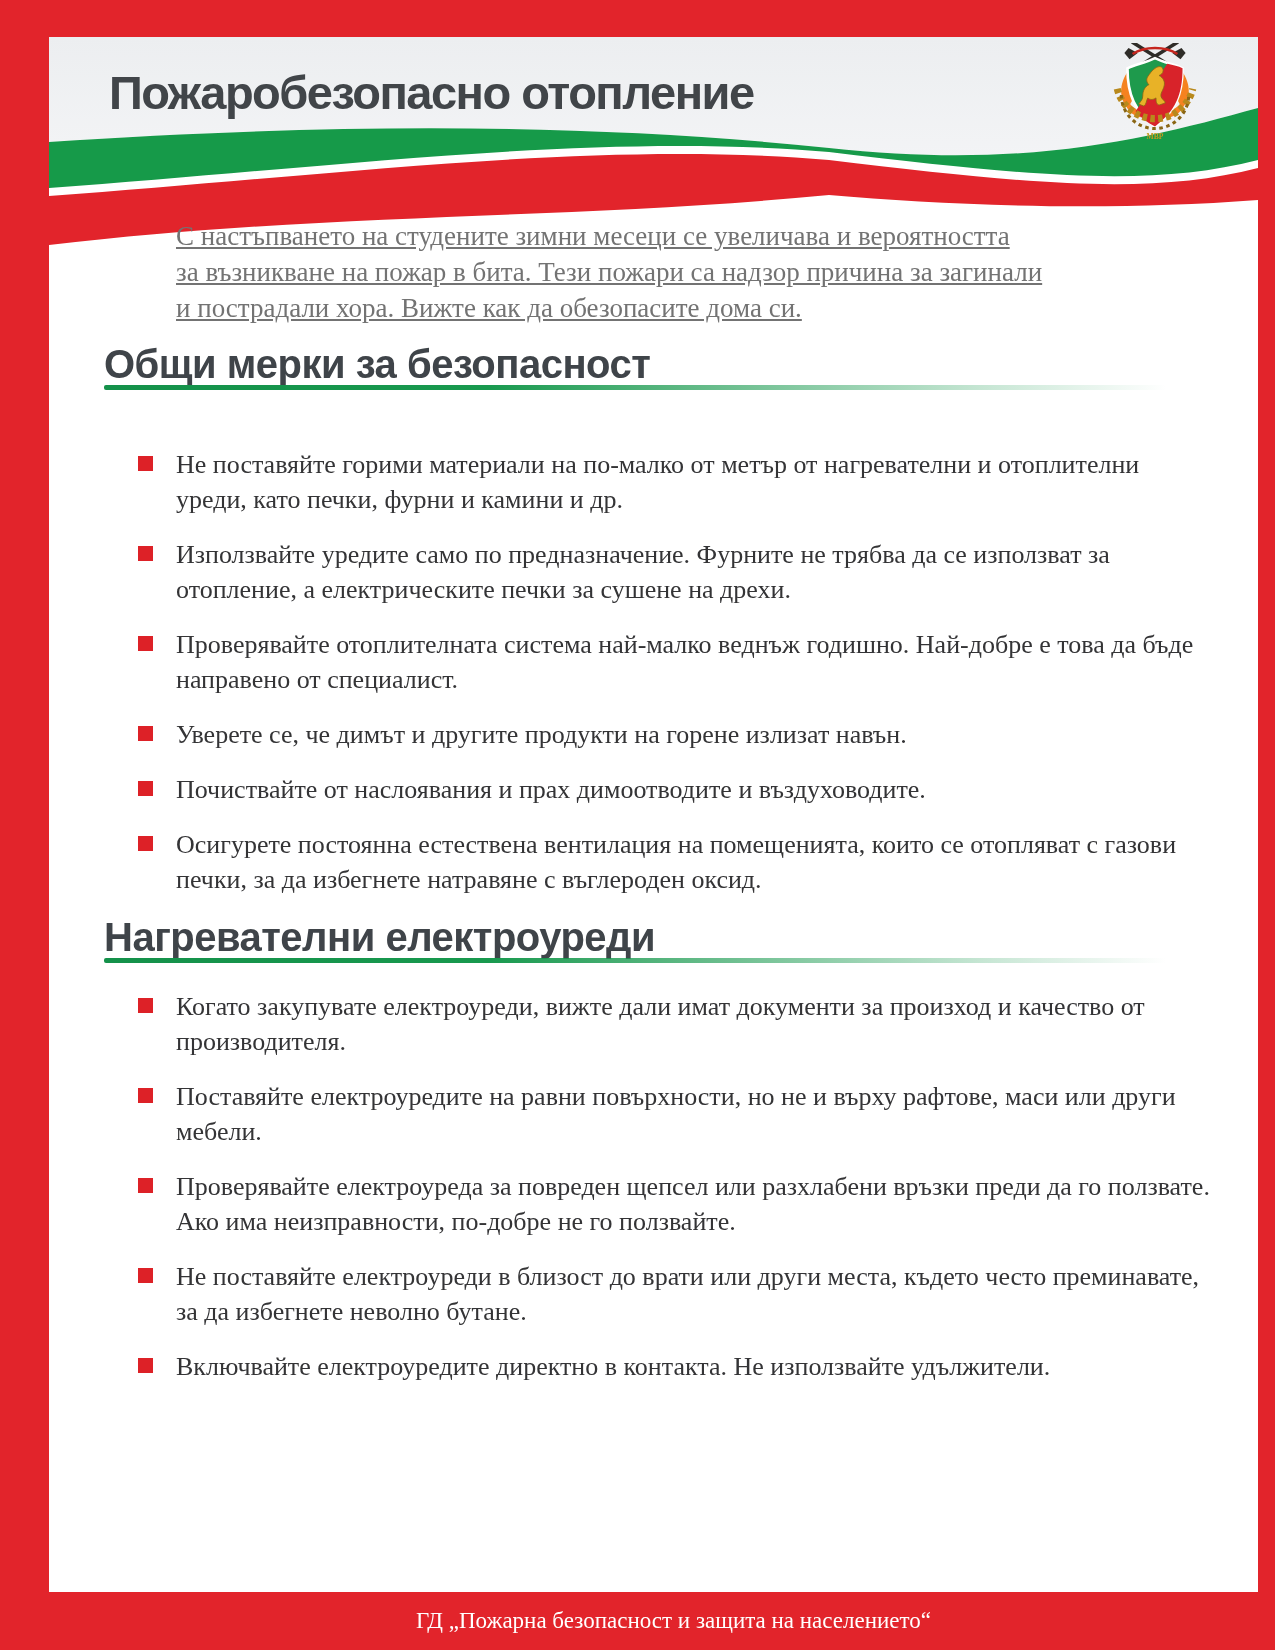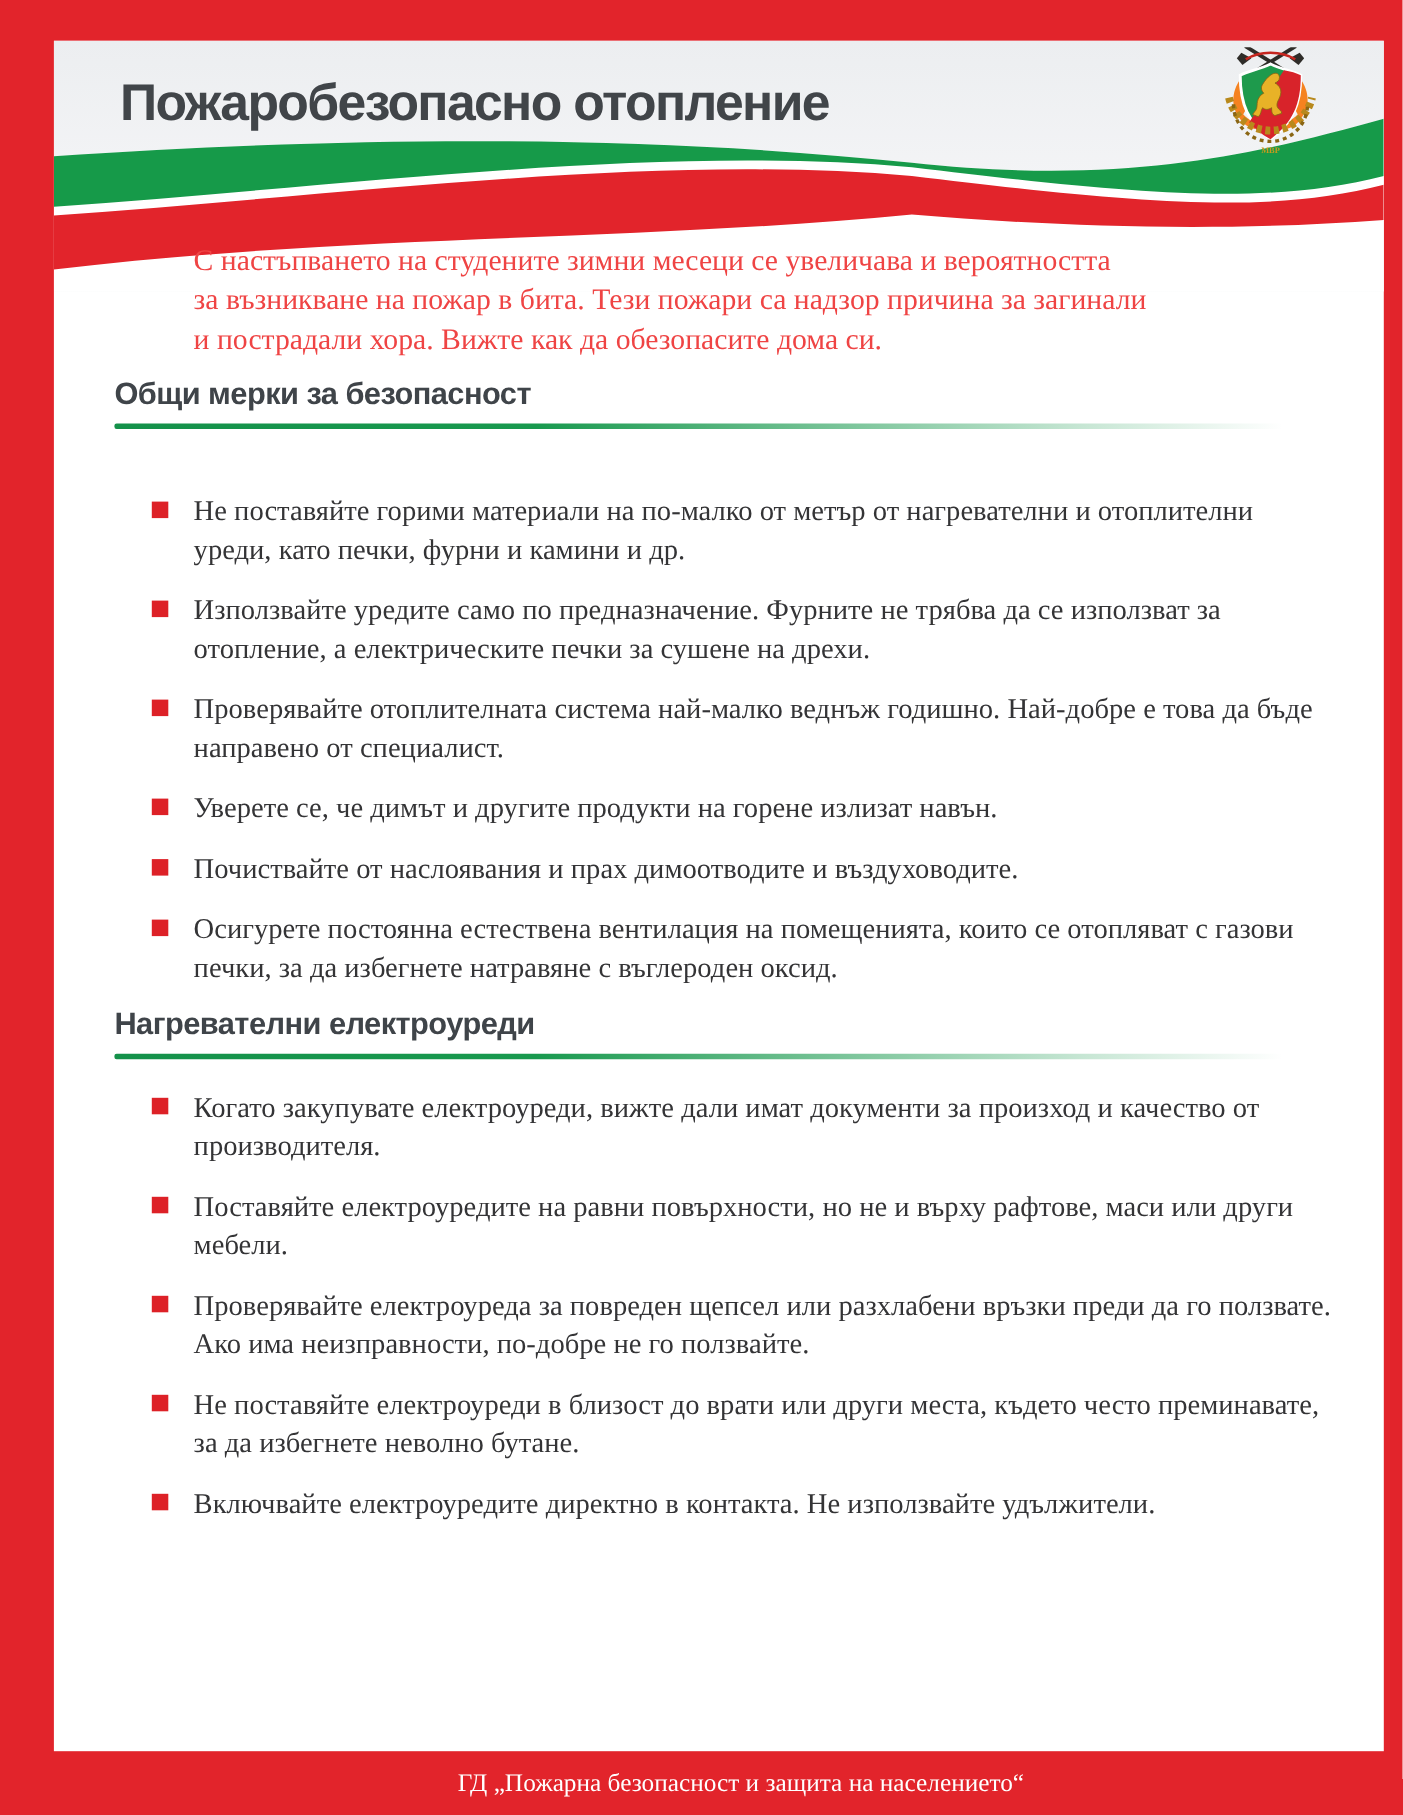--- a/index.html
+++ b/index.html
@@ -31,27 +31,27 @@
     font-family:"Liberation Sans", sans-serif;
     font-weight:bold; font-size:47px; letter-spacing:-1.5px;
     color:#414549; white-space:nowrap;
   }
   .logo {
     position:absolute; right:52px; top:6px;
     width:102px; height:116px;
   }
   .intro {
     position:absolute; left:127px; top:181px;
-    font-size:27px; line-height:36px; color:#ef4444;
+    font-size:27px; line-height:36px; color:#737373;text-decoration:underline;
   }
   .intro div { white-space:nowrap; }
   .section-h {
     position:absolute; left:55px;
     font-family:"Liberation Sans", sans-serif;
-    font-weight:bold; font-size:28px; letter-spacing:-0.5px;
+    font-weight:bold; font-size:40px; letter-spacing:-0.5px;
     color:#3f4449; white-space:nowrap;
   }
   .section-h.h1 { top:305px; }
   .section-h.h2 { top:878px; }
   .underline {
     position:absolute; left:55px; width:1095px; height:5px;
     background:linear-gradient(90deg,#14914a 0%, #18994e 35%, rgba(24,153,78,0.25) 80%, rgba(24,153,78,0) 97%);
     border-radius:2px;
   }
   .underline.u1 { top:348px; }

